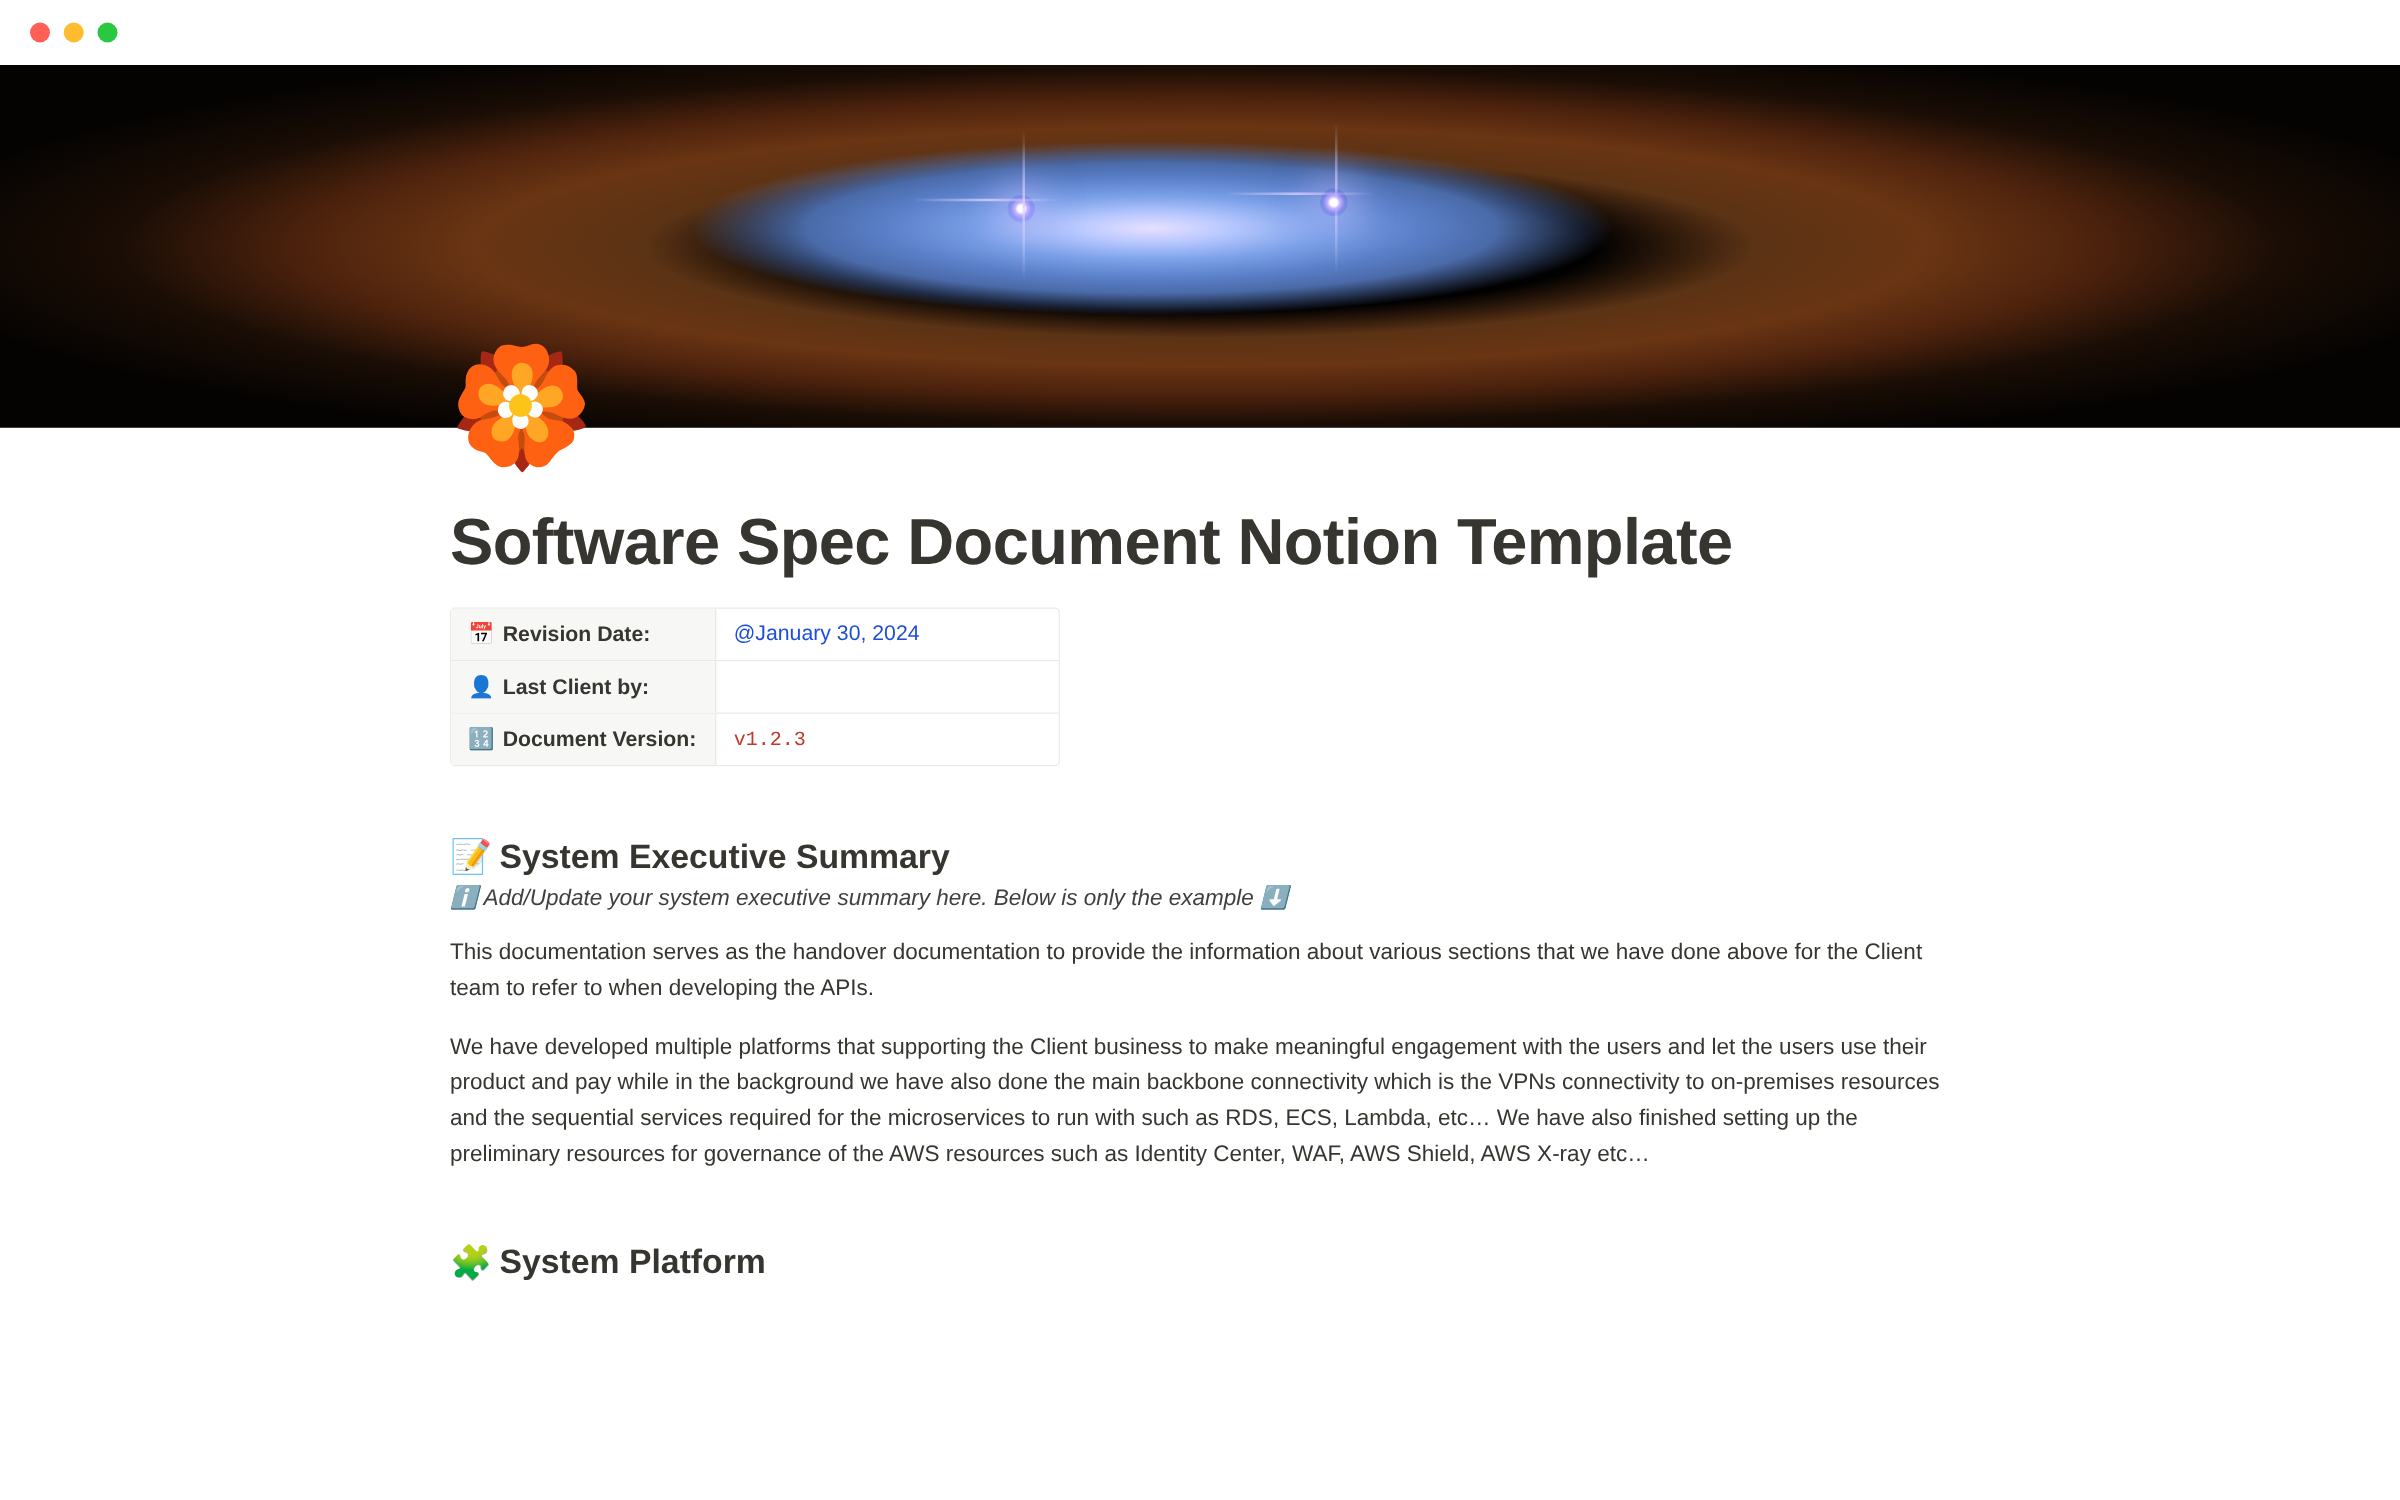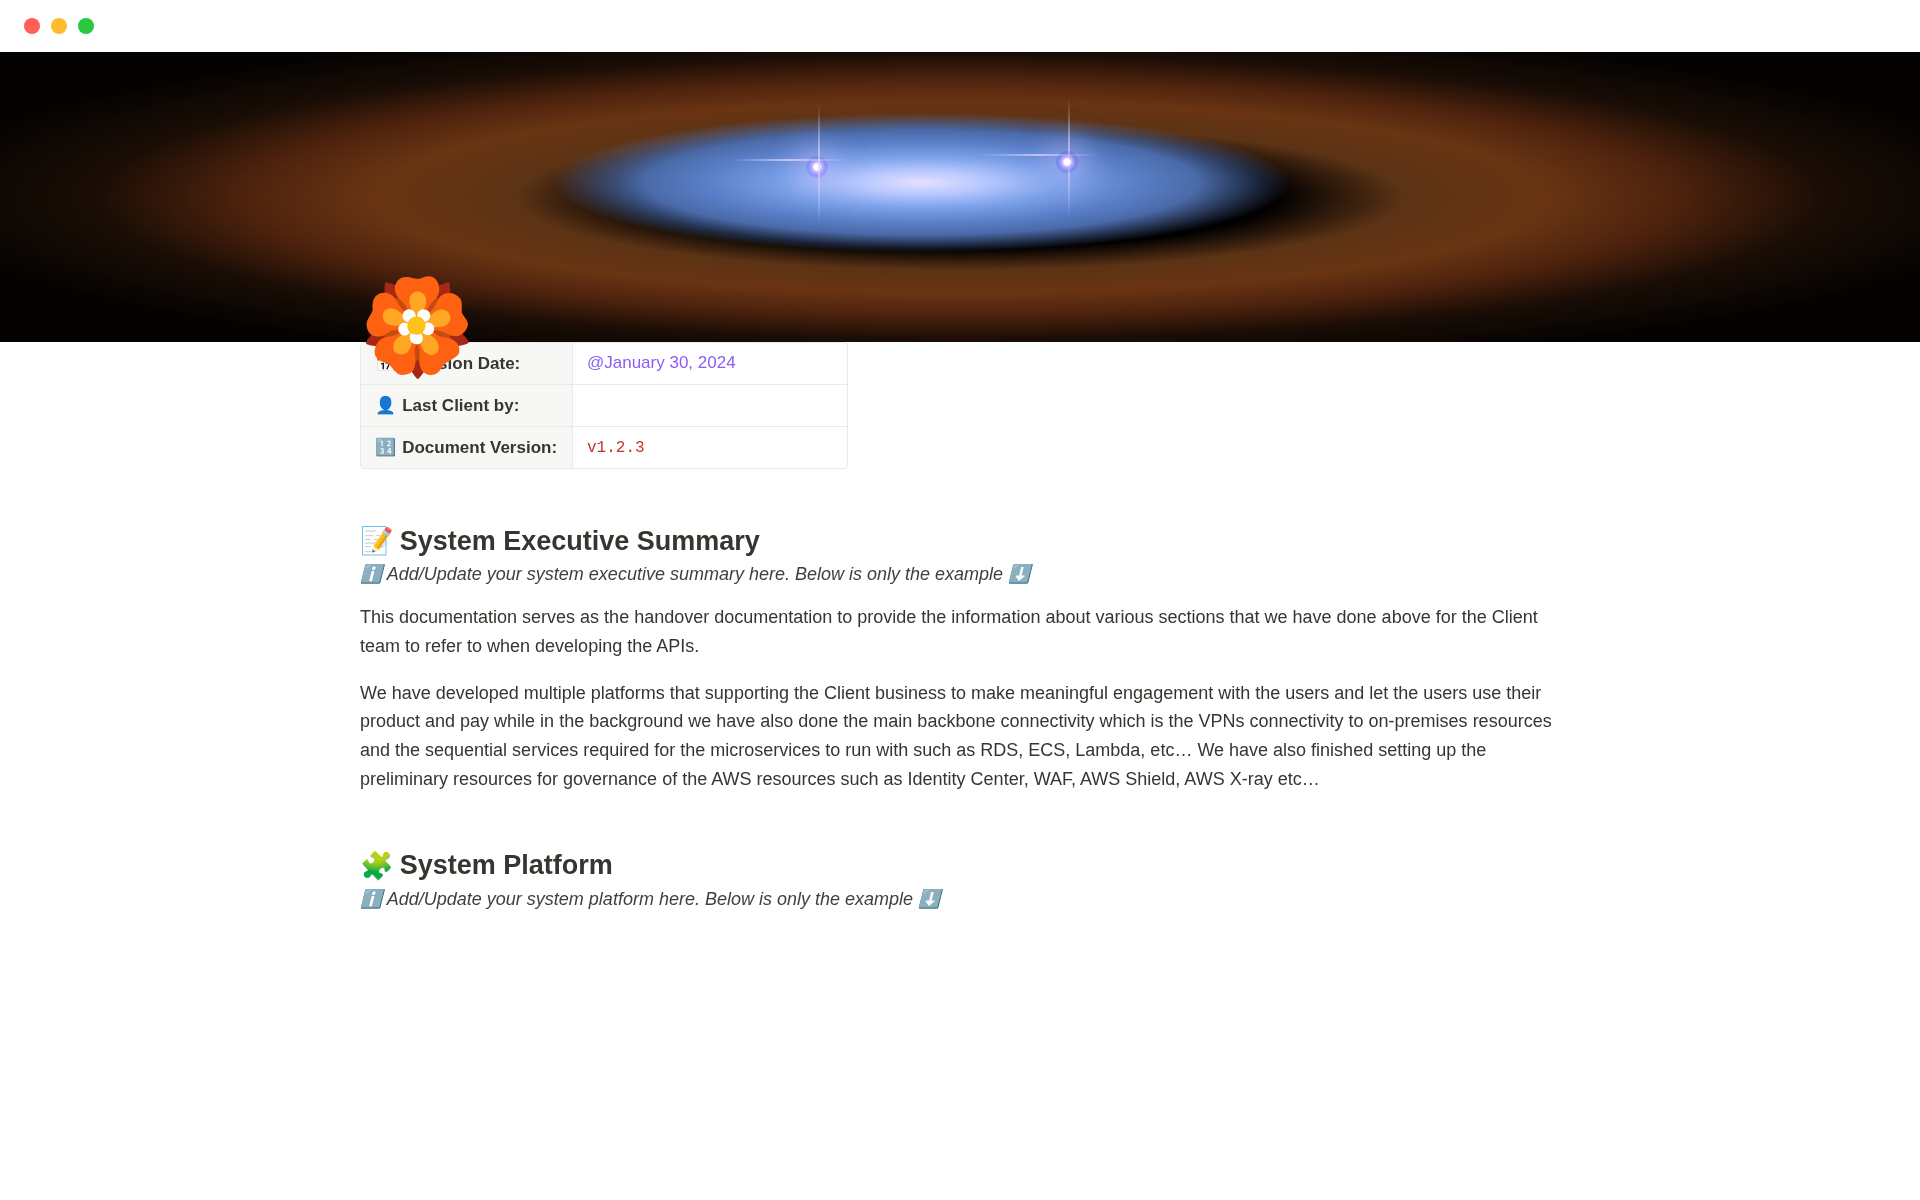--- a/index.html
+++ b/index.html
@@ -96,21 +96,21 @@
     border-right: 1px solid #e9e9e7;
     display: flex;
     align-items: center;
     gap: 6px;
   }
   .meta-val {
     flex: 1;
     padding: 10px 14px;
     color: #787774;
   }
-  .mention { color: #8b5cf6; }
+  .mention { color: #1d4ed8; }
   .version-code {
     color: #c0392b;
     font-family: Liberation Mono, monospace;
     font-size: 16px;
   }
 
   .section-heading {
     font-size: 27px;
     font-weight: 700;
     color: #37352f;
@@ -144,20 +144,21 @@
 
 <div class="cover">
   <div class="nebula-spike sp1"></div>
   <div class="nebula-spike sp2"></div>
   <div class="nebula-spike sp3"></div>
   <div class="nebula-spike sp4"></div>
 </div>
 
 <div class="page">
   <div class="page-icon">🏵️</div>
+  <h1 class="page-title">Software Spec Document Notion Template</h1>
 
   <div class="meta-table">
     <div class="meta-row">
       <div class="meta-key">
         <span>📅</span>
         <span>Revision Date:</span>
       </div>
       <div class="meta-val">
         <span class="mention">@January 30, 2024</span>
       </div>
@@ -190,18 +191,13 @@
   </p>
   <p class="body-p">This documentation serves as the handover documentation to provide the information about various sections that we have done above for the Client team to refer to when developing the APIs.</p>
   <p class="body-p">We have developed multiple platforms that supporting the Client business to make meaningful engagement with the users and let the users use their product and pay while in the background we have also done the main backbone connectivity which is the VPNs connectivity to on-premises resources and the sequential services required for the microservices to run with such as RDS, ECS, Lambda, etc… We have also finished setting up the preliminary resources for governance of the AWS resources such as Identity Center, WAF, AWS Shield, AWS X-ray etc…</p>
 
   <div class="section-gap"></div>
 
   <h2 class="section-heading">
     <span>🧩</span>
     <span>System Platform</span>
   </h2>
-  <p class="hint">
-    <span>ℹ️</span>
-    <span>Add/Update your system platform here. Below is only the example</span>
-    <span>⬇️</span>
-  </p>
 </div>
 
 </body></html>

